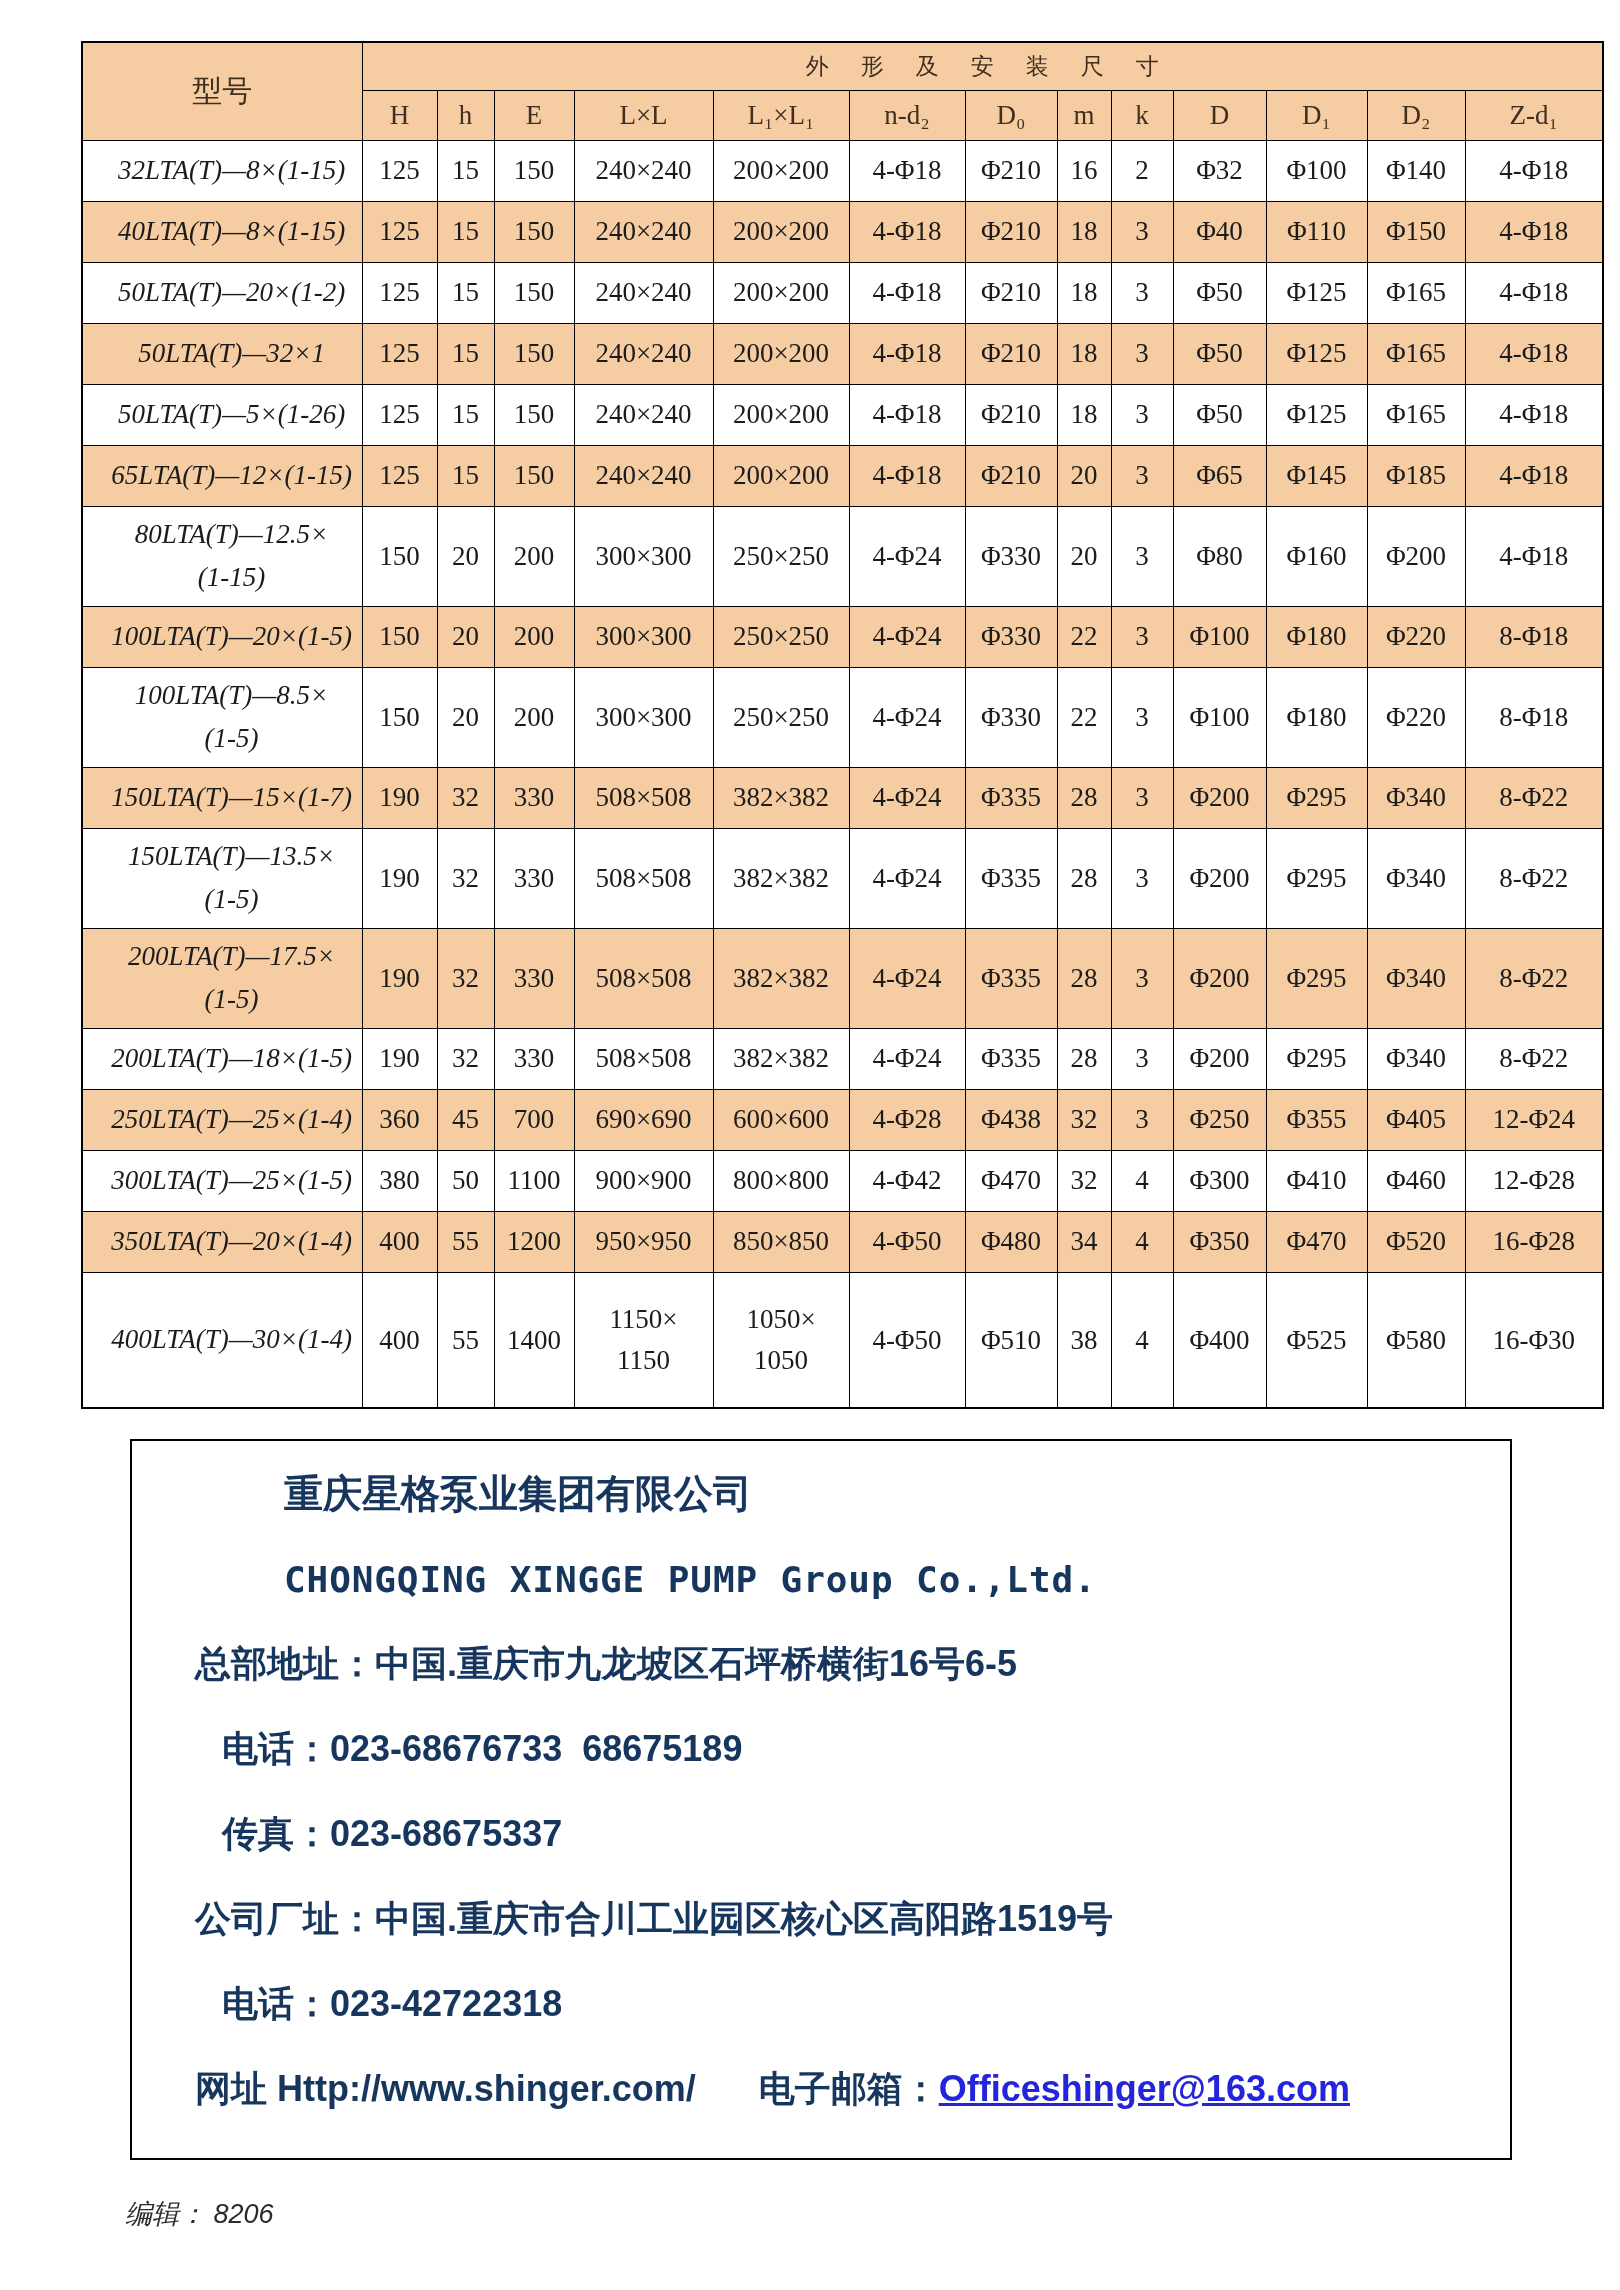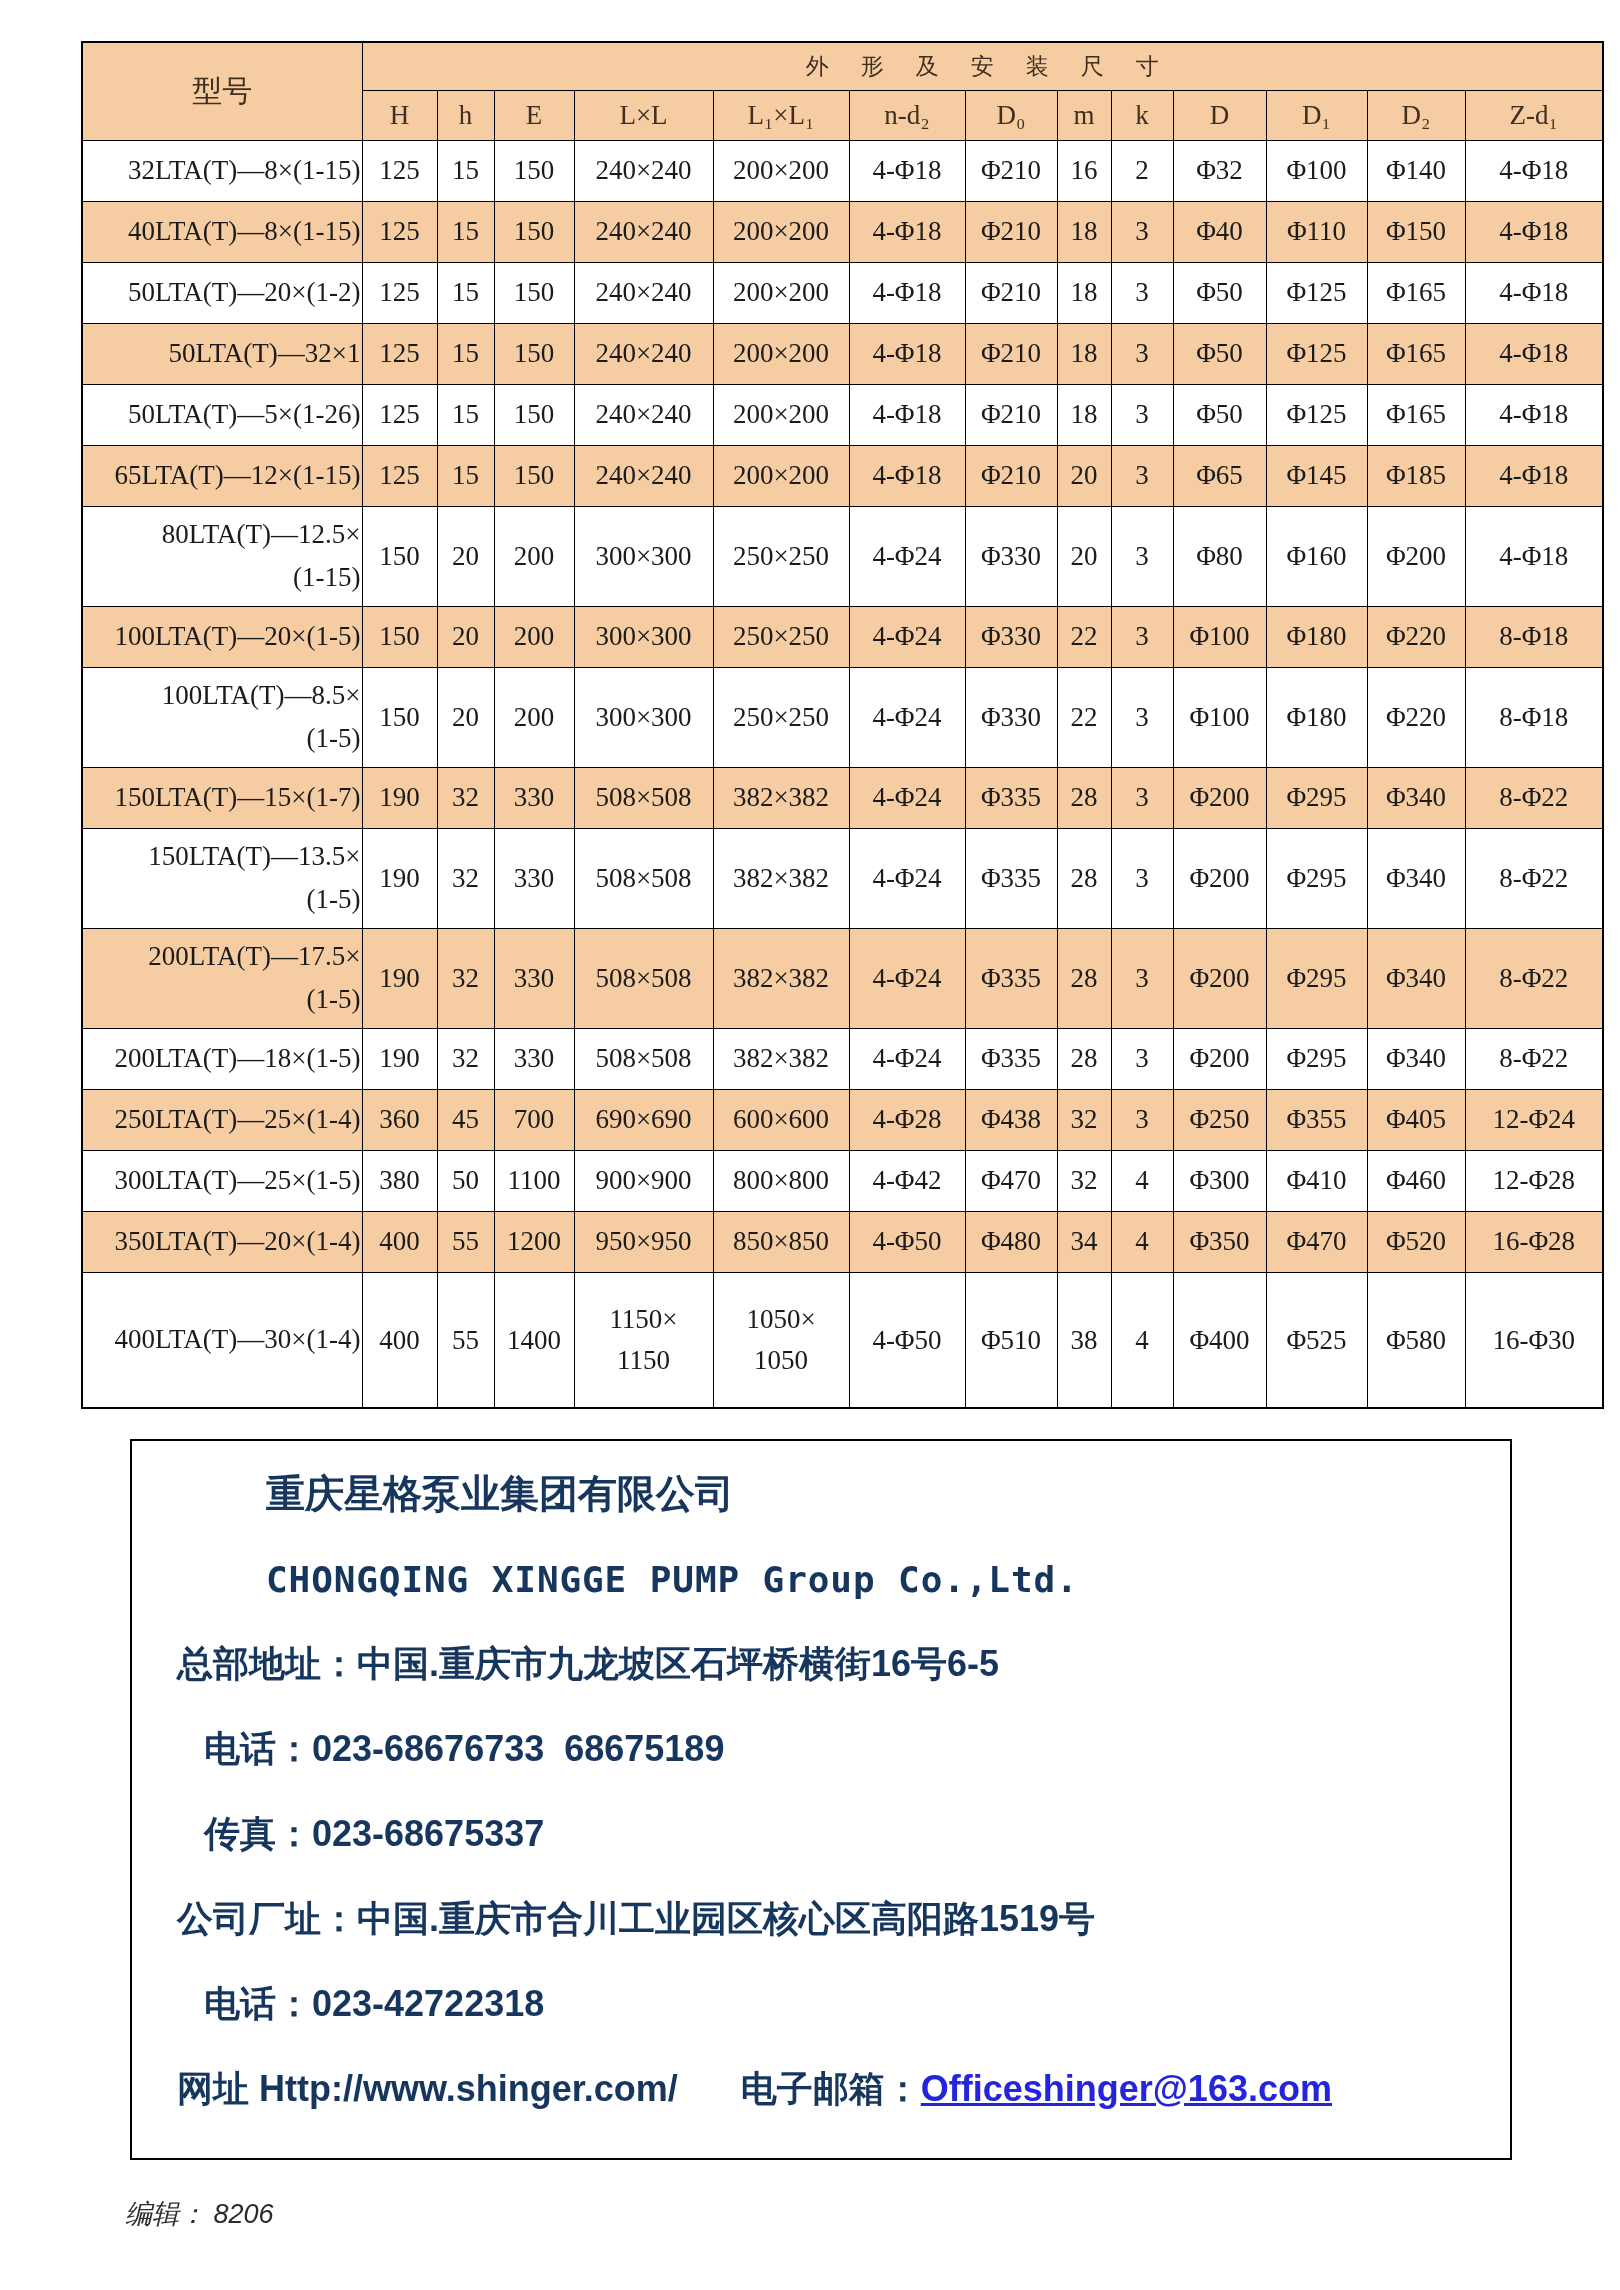--- a/index.html
+++ b/index.html
@@ -14,33 +14,33 @@
   .spec-table th{background:#F6CDA2;color:#3F2F20;font-weight:normal;}
   .head-row1{height:48px;}
   .head-row2{height:50px;}
   .model-head{font-size:30px;text-align:center;}
   .group-head{font-size:23px;text-align:center;letter-spacing:32px;text-indent:32px;}
   .sub-head th{font-size:27px;text-align:center;}
   tbody tr{height:61px;background:#ffffff;}
   tbody tr.tall{height:100px;}
   tbody tr.xtall{height:136px;}
   tbody tr:nth-child(even){background:#F6CDA2;}
-  .model-cell{font-size:27px;text-align:right;padding-left:19.7px;line-height:1.6;}
+  .model-cell{font-size:27px;text-align:center;padding-left:19.7px;line-height:1.6;font-style:italic;}
   .value-cell{font-size:27px;text-align:center;line-height:1.5;}
 
   .c0{width:280px}.c1{width:75px}.c2{width:57px}.c3{width:80px}.c4{width:139px}
   .c5{width:136px}.c6{width:116px}.c7{width:92px}.c8{width:54px}.c9{width:62px}
   .c10{width:93px}.c11{width:101px}.c12{width:98px}.c13{width:138px}
 
   
   .company-box{position:absolute;left:130px;top:1439px;width:1382px;height:721px;
                border:2.7px solid #000;box-sizing:border-box;padding-top:10.7px;
                font-family:"Liberation Sans","DejaVu Sans",sans-serif;font-weight:bold;
                color:#17365D;}
-  .info-line{height:85px;display:flex;align-items:center;font-size:36px;white-space:pre;}
+  .info-line{height:85px;display:flex;align-items:center;font-size:36px;white-space:pre;margin-left:18px;}
   .indent-name{padding-left:134px;}
   .indent-label{padding-left:45px;}
   .indent-tel{padding-left:72px;}
   .cn-name{font-size:39px;}
   .en-name{font-size:36px;font-family:"DejaVu Sans Mono","Liberation Mono",monospace;
            letter-spacing:0.9px;}
   .email-link{color:#2424DC;text-decoration:underline;}
   .web-gap{display:inline-block;width:63px;}
 
   

